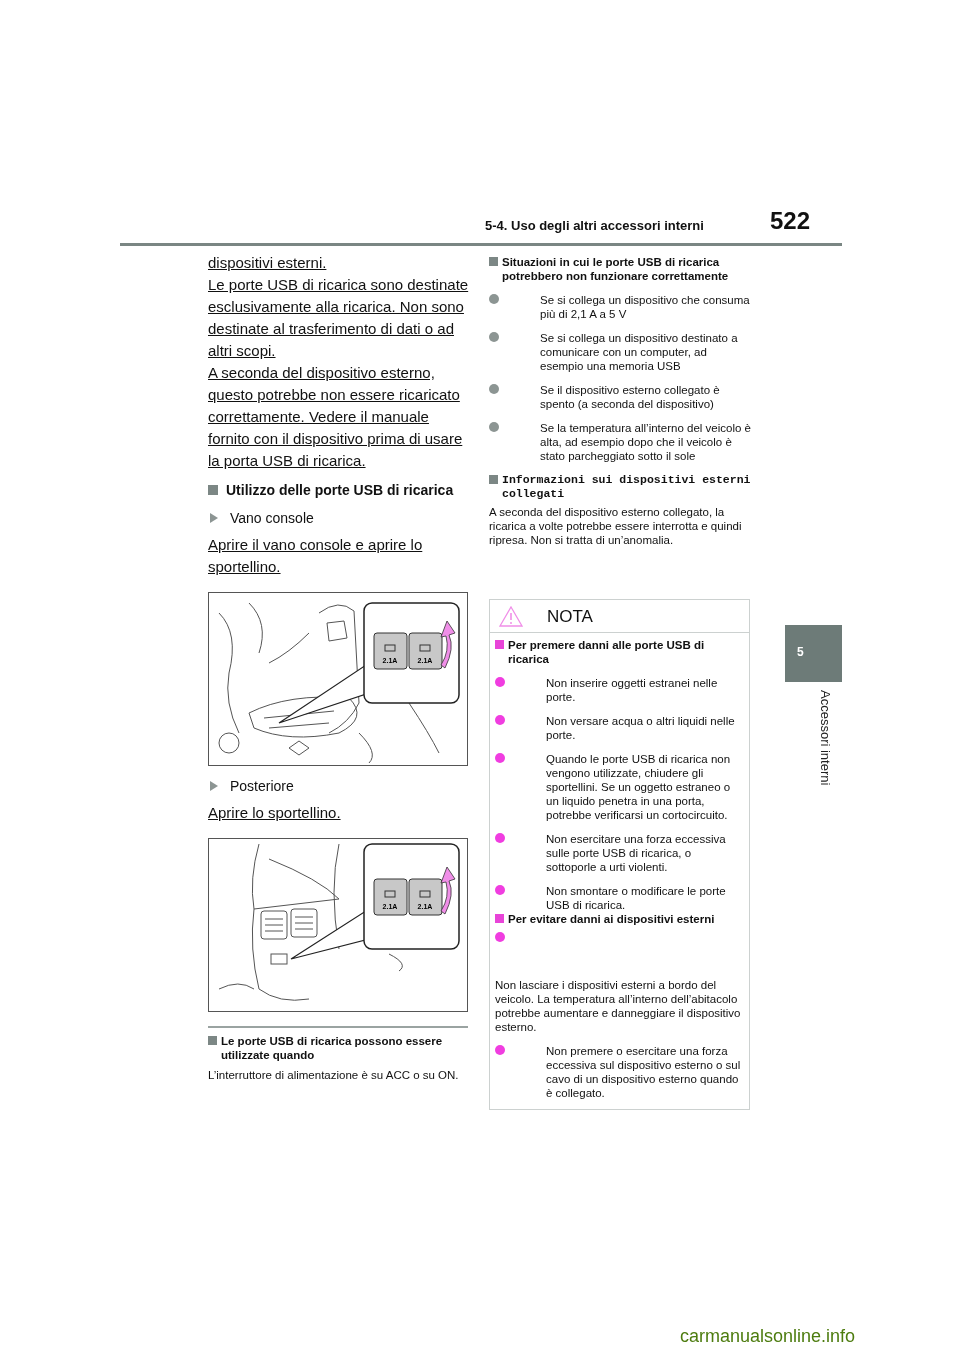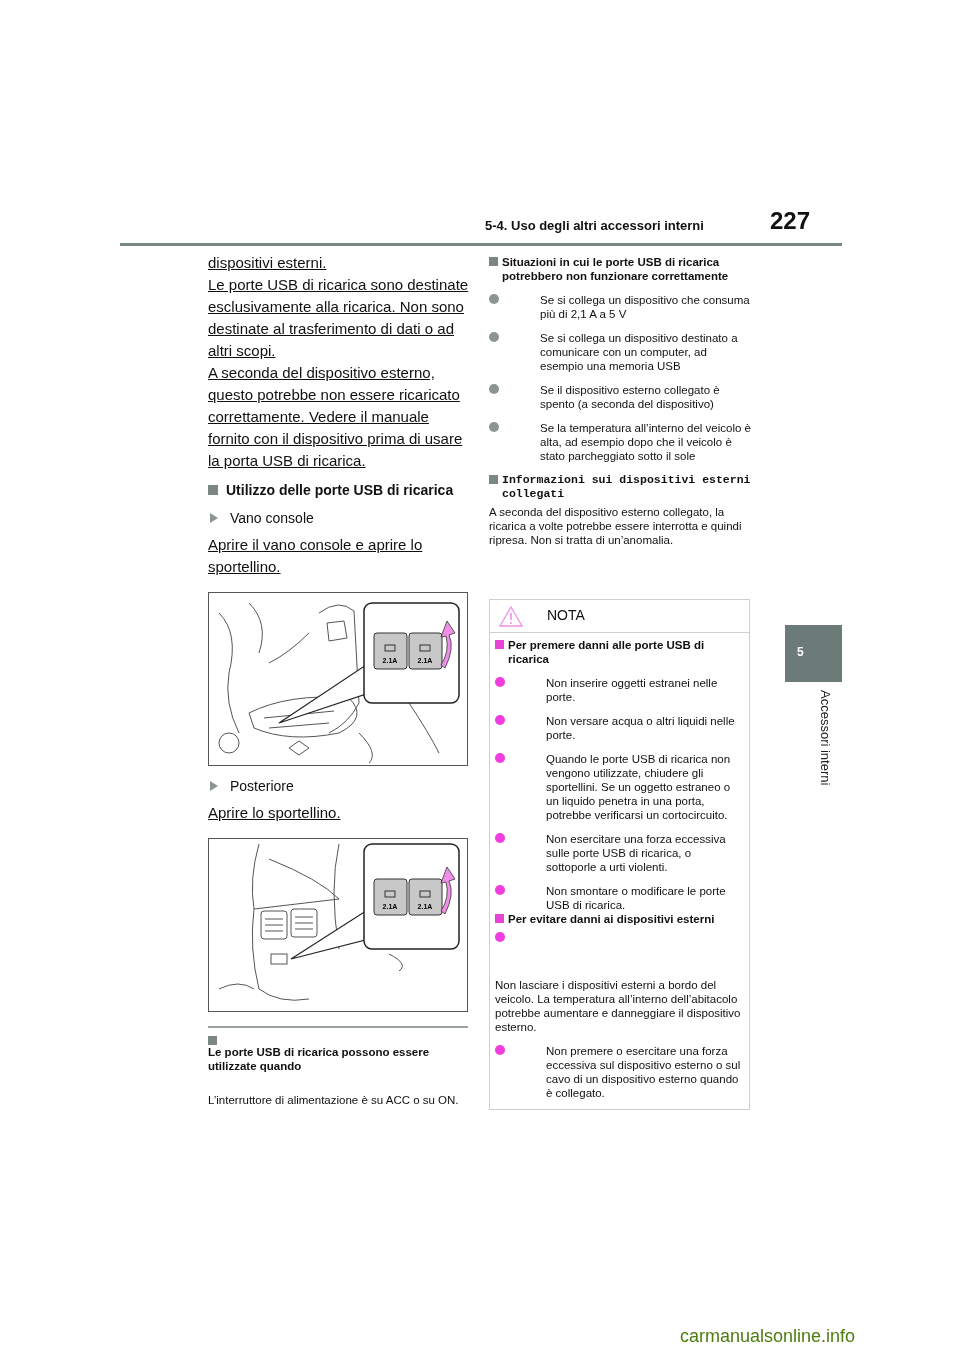--- a/index.html
+++ b/index.html
@@ -25,30 +25,30 @@
   .h-small { font-size:11.5px; font-weight:bold; line-height:14px; display:flex; }
   .h-small .sq { width:9px; height:9px; margin-top:2px; margin-right:4px; }
   .p-small { font-size:11.5px; line-height:14px; margin:0; }
   .b-item { font-size:11.5px; line-height:14px; display:flex; margin:10px 0 0 0;gap:36px; }
   .dot { width:10px; height:10px; border-radius:50%; background:#8c9593; flex:none; margin:1px 5px 0 0; }
   .dot.pink { background:#f03de0; }
 
   .col-right { left:489px; top:255px; width:262px; }
   .nota { left:489px; top:599px; width:259px; height:509px; border:1px solid #ccd1d0; }
   .nota-head { height:32px; border-bottom:1px solid #ccd1d0; position:relative; }
-  .nota-head .label { position:absolute; left:57px; top:7px; font-size:14px; }
+  .nota-head .label { position:absolute; left:57px; top:7px; font-size:17px; }
   .nota-body { padding:0 8px 0 5px; }
 
   .watermark { left:680px; top:1326px; font-size:18px; color:#4d7c0f; }
 </style>
 </head>
 <body>
 
 <div class="abs section-title">5-4. Uso degli altri accessori interni</div>
-<div class="abs page-num">227</div>
+<div class="abs page-num">522</div>
 <div class="abs header-rule"></div>
 
 <div class="abs chap-tab">
     <span>5</span>
   </div>
 <div class="abs chap-label">Accessori interni</div>
 
 <div class="abs col-left">
   <p class="p-large">dispositivi esterni.</p>
   <p class="p-large">Le porte USB di ricarica sono destinate esclusivamente alla ricarica. Non sono destinate al trasferimento di dati o ad altri scopi.</p>
@@ -118,25 +118,25 @@
       <rect x="200" y="40" width="33" height="36" rx="3" fill="#c8c8c8" stroke="#333"></rect>
       <text x="181" y="70" font-size="7" font-family="Liberation Sans, sans-serif" font-weight="bold" text-anchor="middle">2.1A</text>
       <text x="216" y="70" font-size="7" font-family="Liberation Sans, sans-serif" font-weight="bold" text-anchor="middle">2.1A</text>
       <rect x="176" y="52" width="10" height="6" fill="none" stroke="#333"></rect>
       <rect x="211" y="52" width="10" height="6" fill="none" stroke="#333"></rect>
       <path d="M236 75 Q246 55 240 42 L246 40 L238 28 L232 44 L237 43 Q241 58 232 72 Z" fill="#f08ee8" stroke="#333" stroke-width="0.8"></path>
     </svg>
   </div>
 
   <div class="small-rule" style="margin-top:14px;"></div>
-  <div class="h-small" style="margin-top:6px;flex-direction:column;">
+  <div class="h-small" style="margin-top:6px;">
     <span class="sq"></span>
     <span>Le porte USB di ricarica possono essere utilizzate quando</span>
   </div>
-  <p class="p-small" style="margin-top:20px;">L’interruttore di alimentazione è su ACC o su ON.</p>
+  <p class="p-small" style="margin-top:6px;">L’interruttore di alimentazione è su ACC o su ON.</p>
 </div>
 
 <div class="abs col-right">
   <div class="h-small">
     <span class="sq"></span>
     <span>Situazioni in cui le porte USB di ricarica potrebbero non funzionare correttamente</span>
   </div>
   <div class="b-item">
       <span class="dot"></span>
       <span>Se si collega un dispositivo che consuma più di 2,1 A a 5 V</span>

